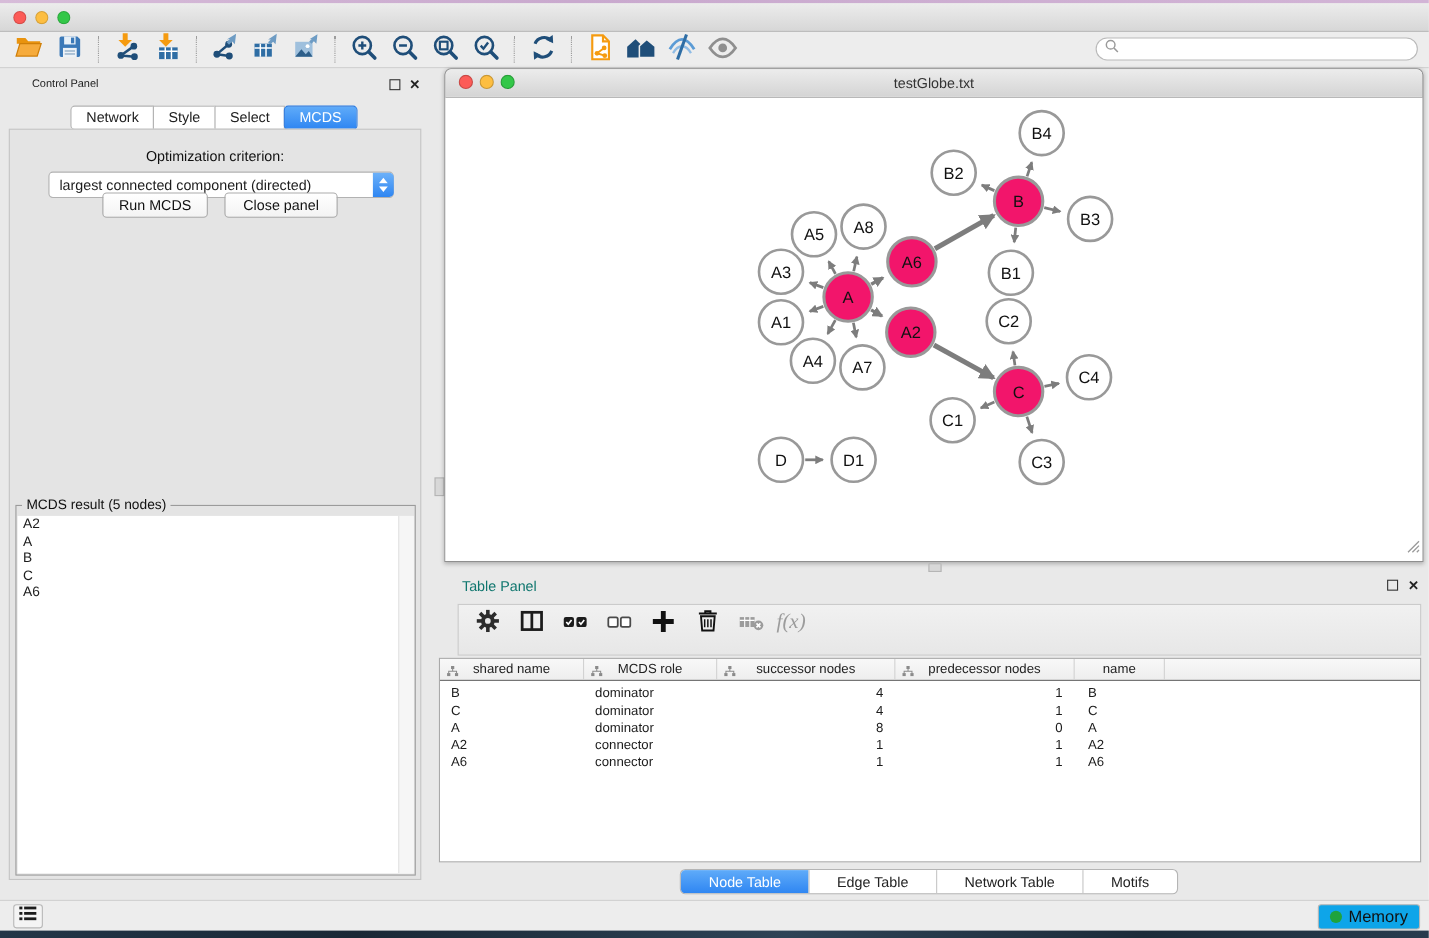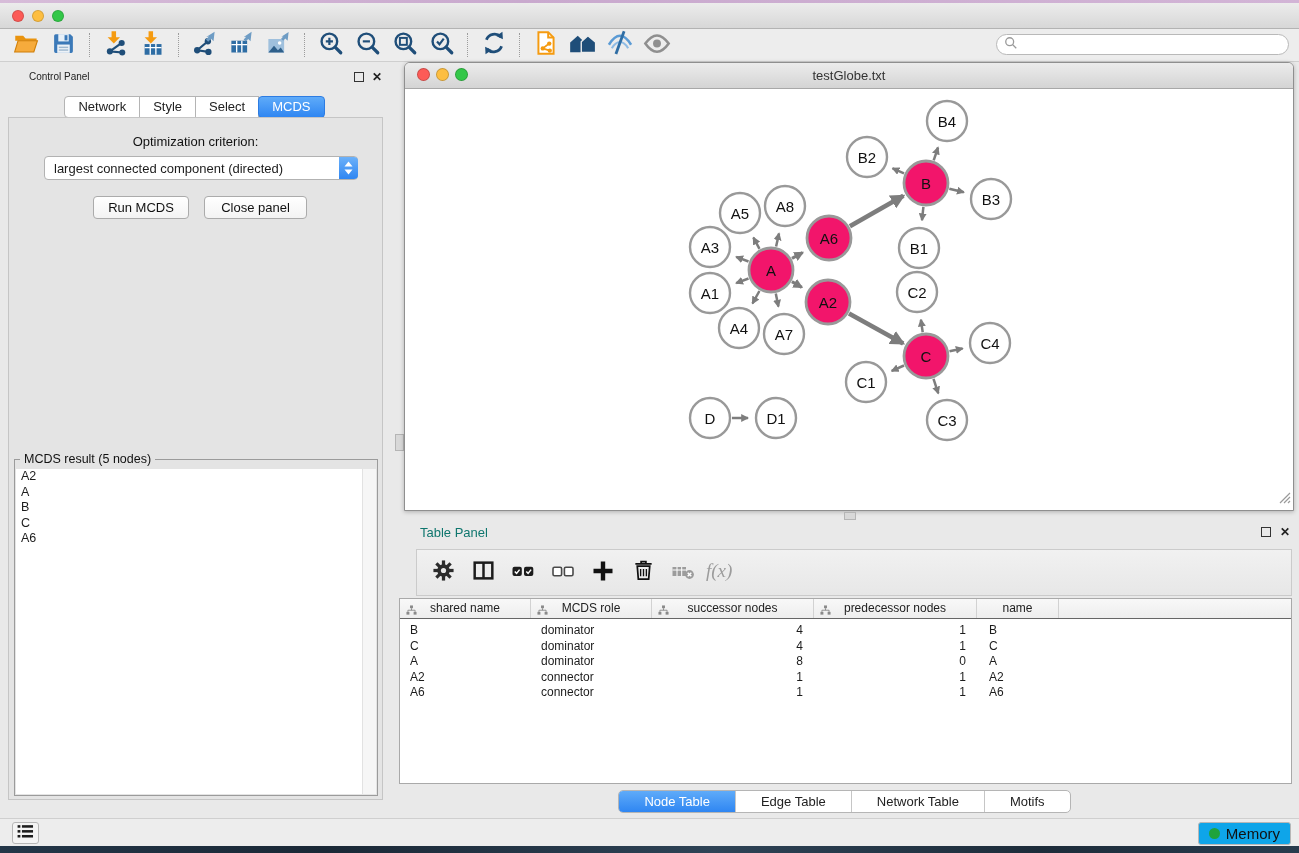--- a/index.html
+++ b/index.html
@@ -36,21 +36,21 @@
   .cp-tab.first{border-radius:4px 0 0 4px;}
   .cp-tab.active{background:linear-gradient(#5fabf9,#2f86f2);border-color:#2d7ce2;color:#fff;border-radius:4px;}
   .cp-body{position:absolute;top:55px;left:8px;width:373px;height:681px;background:#e4e4e4;
     border:1px solid #c5c5c5;}
   .opt-label{position:absolute;top:16px;left:0;right:0;text-align:center;font-size:13px;color:#111;}
   .dropdown{position:absolute;left:35px;top:38px;width:312px;height:22px;background:#fff;
     border:1px solid #b2b2b2;border-radius:4px;display:flex;align-items:center;font-size:13px;}
   .dd-text{flex:1;padding-left:9px;white-space:nowrap;overflow:hidden;}
   .dd-stepper{width:19px;height:22px;margin-right:-1px;border-radius:0 4px 4px 0;
     background:linear-gradient(#6cb1f9,#2f86f2);display:flex;flex-direction:column;align-items:center;justify-content:center;gap:2px;}
-  .btn{position:absolute;top:78px;height:23px;background:linear-gradient(#ffffff,#f3f3f3);
+  .btn{position:absolute;top:57px;height:23px;background:linear-gradient(#ffffff,#f3f3f3);
     border:1px solid #ababab;border-radius:4px;font-size:13px;color:#111;text-align:center;line-height:21px;box-sizing:border-box;}
   .btn-run{left:84px;width:96px;}
   .btn-close{left:195px;width:103px;}
   .result-group{position:absolute;left:5px;right:4px;top:341px;bottom:3px;border:1px solid #9b9b9b;}
   .result-legend{position:absolute;top:-8px;left:5px;background:#e4e4e4;padding:0 4px;font-size:12.5px;color:#111;}
   .result-list{position:absolute;left:1px;right:1px;top:9px;bottom:1px;background:#fff;overflow:hidden;}
   .result-scroll{position:absolute;top:0;bottom:0;right:0;width:13px;background:#f6f6f6;border-left:1px solid #e2e2e2;}
   .result-item{font-size:12.5px;line-height:15.5px;padding-left:5px;}
   
   .v-handle{position:absolute;left:395px;top:434px;width:7px;height:15px;background:#d8d8d8;border:1px solid #b5b5b5;}
@@ -64,21 +64,21 @@
   .nf-light{width:13px;height:13px;border-radius:50%;border:1px solid rgba(0,0,0,.2);box-sizing:border-box;}
   .nf-title{position:absolute;left:0;right:0;top:5px;text-align:center;font-size:13px;color:#333;}
   .nf-canvas{position:absolute;left:0;top:26px;width:888px;height:421px;background:#fff;}
   .grip{position:absolute;right:2px;bottom:2px;}
   
   .table-panel{position:absolute;left:390px;top:518px;right:0;height:300px;}
   .tp-title{position:absolute;left:30px;top:7px;font-size:13px;color:#0f766e;}
   .tp-float{right:28px;top:9px;} .tp-close{right:9px;top:7px;}
   .tp-toolbar{position:absolute;left:26px;right:7px;top:31px;height:47px;
     background:linear-gradient(#f1f1f1,#e7e7e7);border:1px solid #cbcbcb;box-sizing:border-box;
-    display:flex;align-items:center;padding-left:6px;}
+    display:flex;align-items:flex-start;padding-left:6px;}
   .tp-icon{width:40px;height:34px;display:flex;align-items:center;justify-content:center;}
   .tp-table{position:absolute;left:9px;right:7px;top:80px;height:186px;background:#fff;
     border:1px solid #a9a9a9;box-sizing:border-box;overflow:hidden;}
   .tgrid{display:grid;grid-template-columns:131px 121px 162px 163px 82px 1fr;}
   .thead{height:20px;background:linear-gradient(#f8f8f8,#eeeeee);border-bottom:1.5px solid #666;box-sizing:border-box;}
   .th{position:relative;font-size:12px;color:#222;text-align:center;line-height:19px;border-right:1px solid #d2d2d2;}
   .th.last{border-right:1px solid #d2d2d2;}
   .th .hicon{position:absolute;left:6px;top:4px;}
   .trow{height:15.6px;}
   .td{font-size:12px;line-height:15.6px;white-space:nowrap;}

